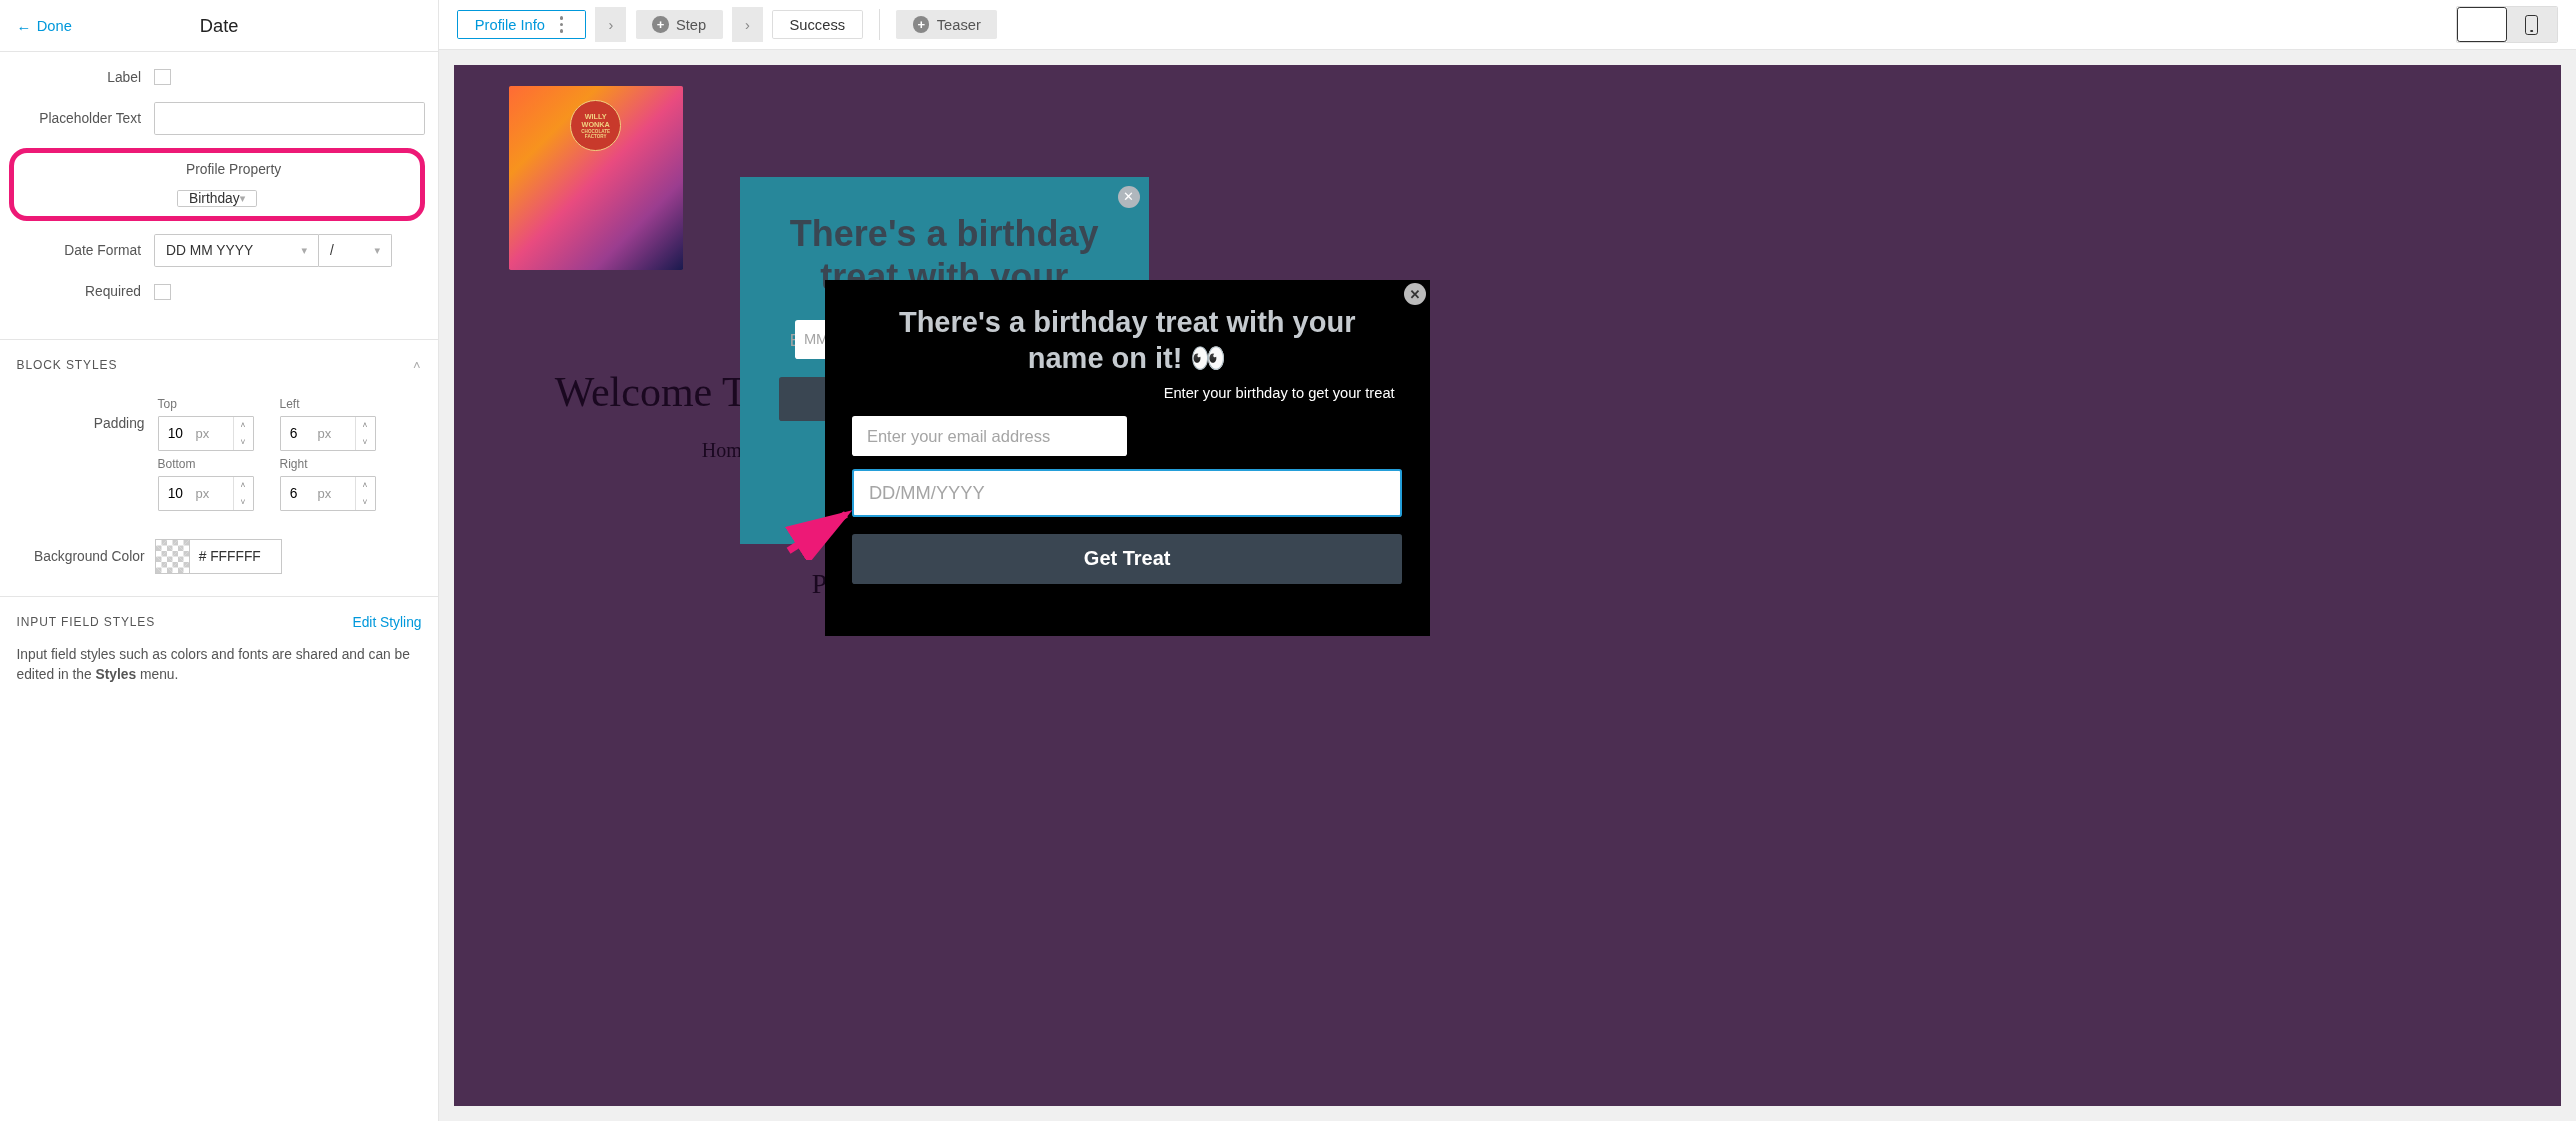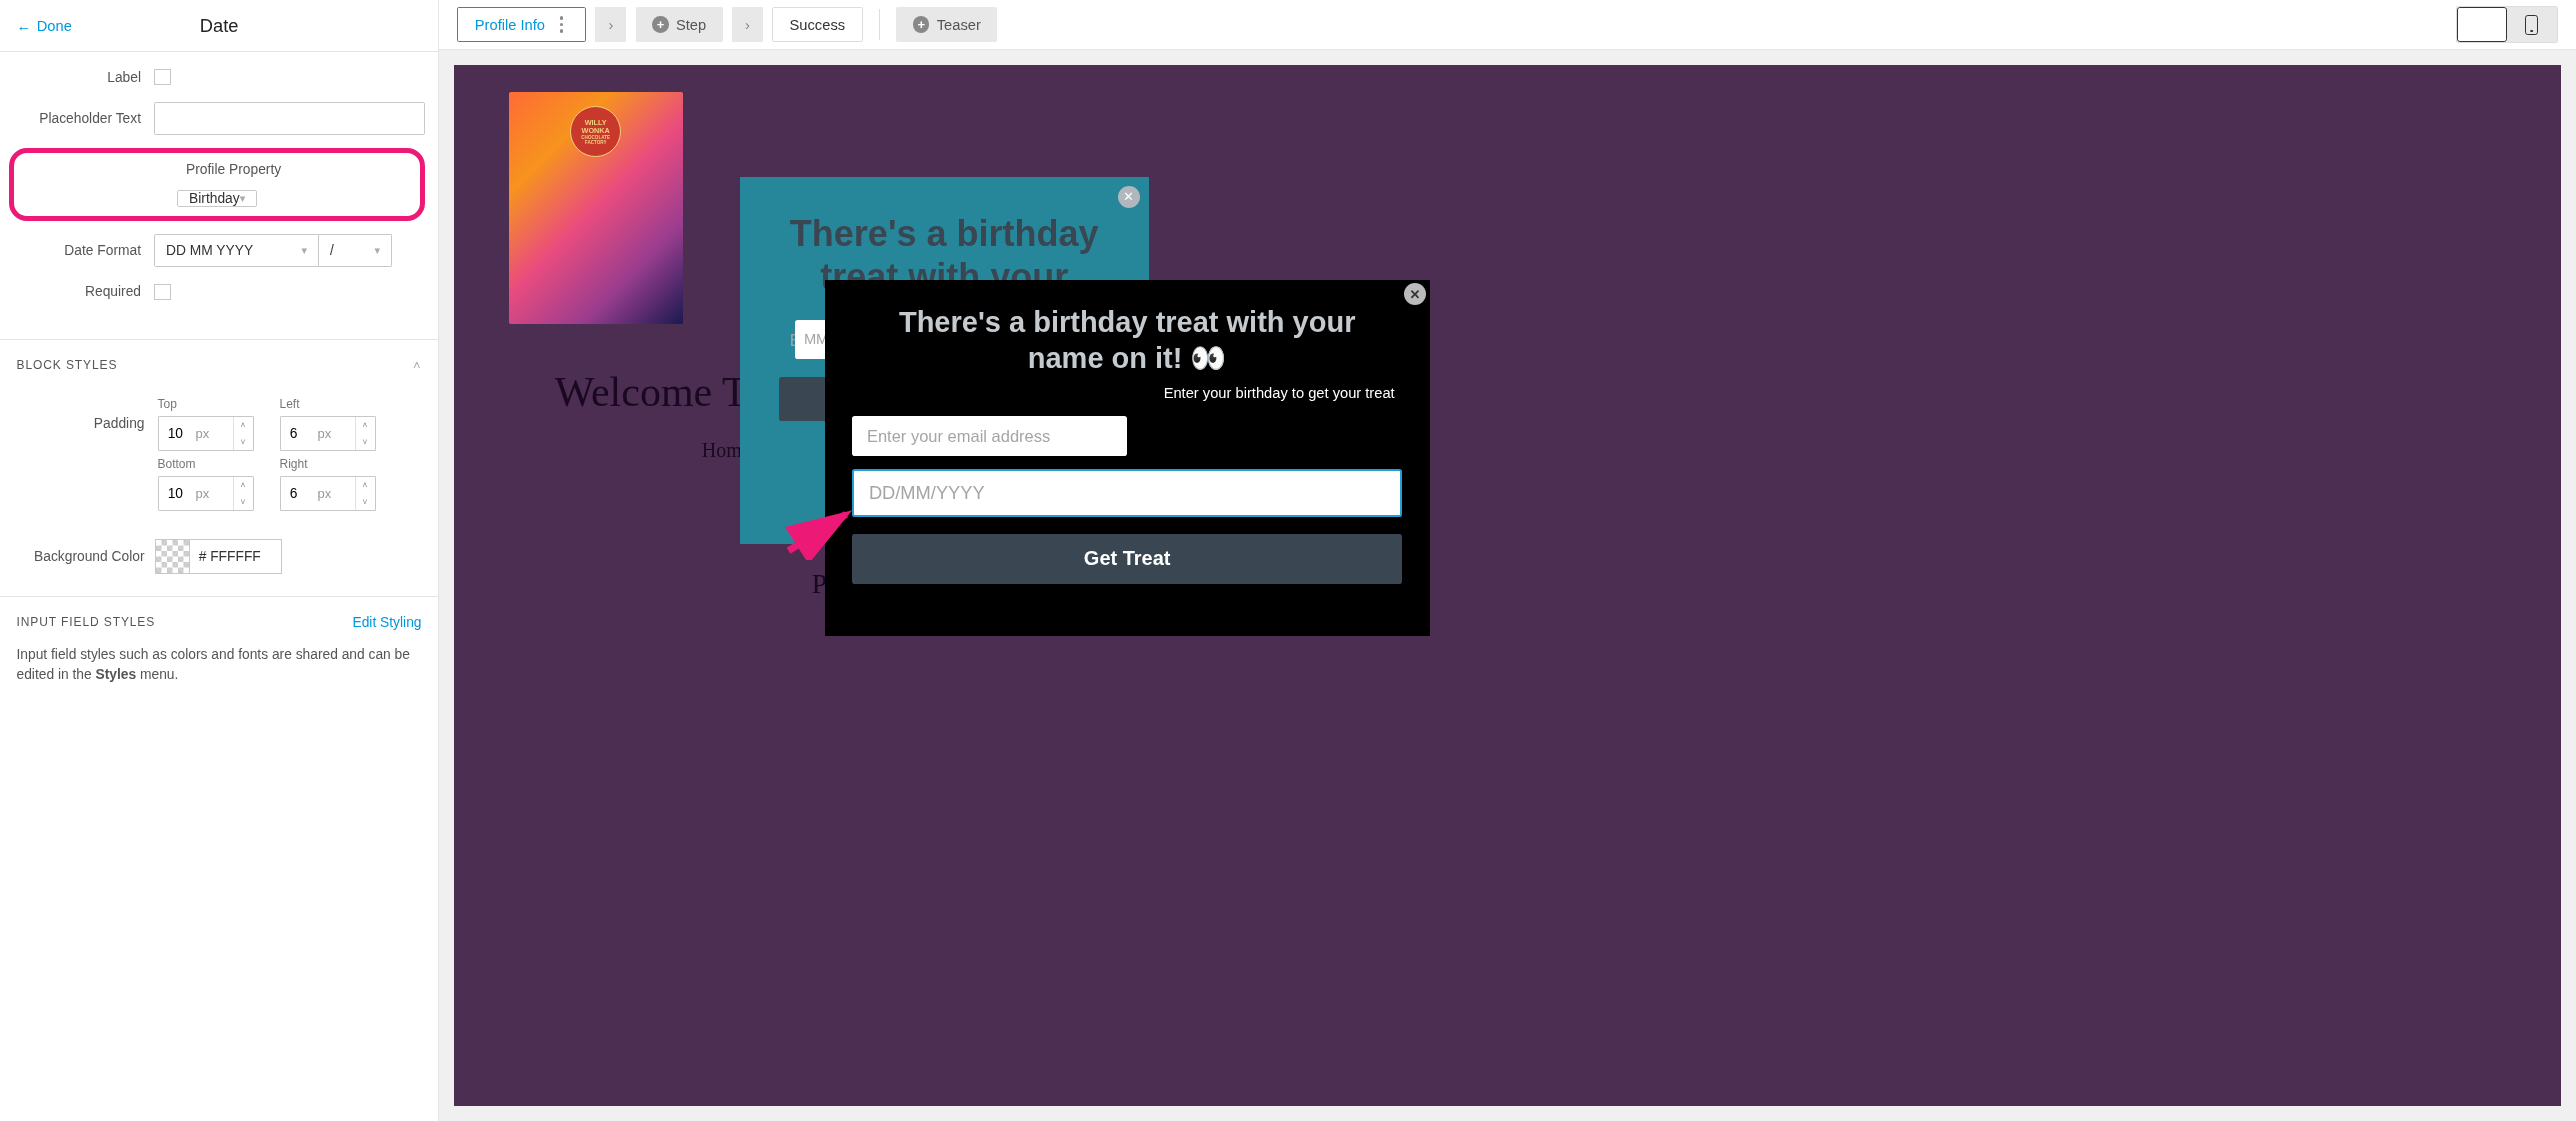--- a/index.html
+++ b/index.html
@@ -46,39 +46,39 @@
 .ifs { border-top: 0.9px solid #e5e5e5; padding: 18.3px 16.5px; }
 .ifs-head { display: flex; justify-content: space-between; align-items: center; margin-bottom: 14.7px; }
 .ifs-head span:first-child { font-size: 12px; letter-spacing: 0.9px; color: #555; }
 .ifs-head .link { color: #0098db; font-size: 13.8px; cursor: pointer; }
 .ifs-body { font-size: 13.8px; color: #555; line-height: 1.5; }
 .ifs-body b { font-weight: 600; }
 
 
 .main { flex: 1; display: flex; flex-direction: column; background: #f0f0f0; position: relative; overflow: hidden; }
 .topbar { height: 50px; background: #fff; border-bottom: 0.9px solid #e5e5e5; display: flex; align-items: center; padding: 0 18.3px; gap: 9.2px; }
-.step-pill { height: 35px; display: flex; align-items: center; padding: 0 16.5px; border-radius: 1.8px; font-size: 14.7px; font-weight: 500; background: #e8e8e8; color: #555; cursor: pointer; gap: 7.3px; }
+.step-pill { height: 29px; display: flex; align-items: center; padding: 0 16.5px; border-radius: 1.8px; font-size: 14.7px; font-weight: 500; background: #e8e8e8; color: #555; cursor: pointer; gap: 7.3px; }
 .step-pill.active { background: #fff; border: 1.8px solid #0098db; color: #0098db; }
 .step-pill.outline { background: #fff; border: 0.9px solid #ddd; color: #333; justify-content: center; }
 .step-between { width: 31px; height: 35px; background: #e8e8e8; display: flex; align-items: center; justify-content: center; color: #888; font-size: 14.7px; }
 .step-divider { width: 0.9px; height: 31px; background: #ddd; margin: 0 7.3px; }
 .plus-circle { width: 16.5px; height: 16.5px; border-radius: 50%; background: #888; color: #fff; display: inline-flex; align-items: center; justify-content: center; font-size: 13px; font-weight: bold; line-height: 1; }
 .kebab { display: flex; flex-direction: column; gap: 2.8px; margin-left: 1.8px; padding: 0 5.5px; }
 .kebab span { width: 3.7px; height: 3.7px; border-radius: 50%; background: #888; }
 .device-toggle { margin-left: auto; display: flex; gap: 0; border: 0.9px solid #ddd; border-radius: 1.8px; overflow: hidden; }
 .device-toggle div { width: 50px; height: 35px; display: flex; align-items: center; justify-content: center; cursor: pointer; }
 .device-toggle div.sel { background: #e8e8e8; }
 .device-icon { width: 20px; height: 16.5px; border: 1.8px solid #333; border-radius: 2.8px; position: relative; }
 .device-icon.mobile { width: 13px; height: 20px; }
 .device-icon::after { content: ''; position: absolute; bottom: -5.5px; left: 50%; transform: translateX(-50%); width: 7.3px; height: 2.8px; background: #333; border-radius: 0.9px; }
 .device-icon.mobile::after { bottom: 1.8px; width: 3.7px; height: 1.8px; }
 
 .canvas { flex: 1; padding: 14.7px; position: relative; }
 .site { width: 100%; height: 100%; background: #4c2e52; position: relative; overflow: hidden; }
-.poster { position: absolute; left: 55px; top: 27px; width: 174px; height: 232px; background: linear-gradient(135deg,#ff6b35,#f7931e,#e94b7f,#9a3d8f,#1a1a4e); border-radius: 1.8px; display: flex; align-items: flex-start; justify-content: center; padding-top: 14.7px; }
+.poster { position: absolute; left: 55px; top: 21px; width: 174px; height: 184px; background: linear-gradient(135deg,#ff6b35,#f7931e,#e94b7f,#9a3d8f,#1a1a4e); border-radius: 1.8px; display: flex; align-items: flex-start; justify-content: center; padding-top: 14.7px; }
 .poster-badge { width: 51px; height: 51px; border-radius: 50%; background: #c8392b; color: #f0d080; display: flex; flex-direction: column; align-items: center; justify-content: center; font-size: 7.3px; font-weight: bold; line-height: 1.1; text-align: center; border: 1.8px solid #f0d080; }
 .site-icons { position: absolute; right: 37px; top: 114px; display: flex; gap: 27.5px; }
 .welcome { position: absolute; left: 101px; top: 303px; font-family: Georgia, serif; font-size: 42px; color: #1a0820; }
 .nav-link { position: absolute; left: 248px; top: 374px; font-family: Georgia, serif; font-size: 20px; color: #1a0820; }
 .letter-p { position: absolute; left: 358px; top: 503px; font-family: Georgia, serif; font-size: 27.5px; color: #1a0820; }
 
 
 .popup-teal { position: absolute; left: 286px; top: 112px; width: 409px; height: 367px; background: #27879a; }
 .popup-teal .close { position: absolute; top: 9.2px; right: 9.2px; width: 22px; height: 22px; border-radius: 50%; background: #b0b7bd; color: #fff; display: flex; align-items: center; justify-content: center; font-size: 13px; cursor: pointer; }
 .popup-teal .heading { padding: 35px 33px 0 33px; text-align: center; font-size: 36px; font-weight: 700; color: #3a4652; line-height: 1.2; }

